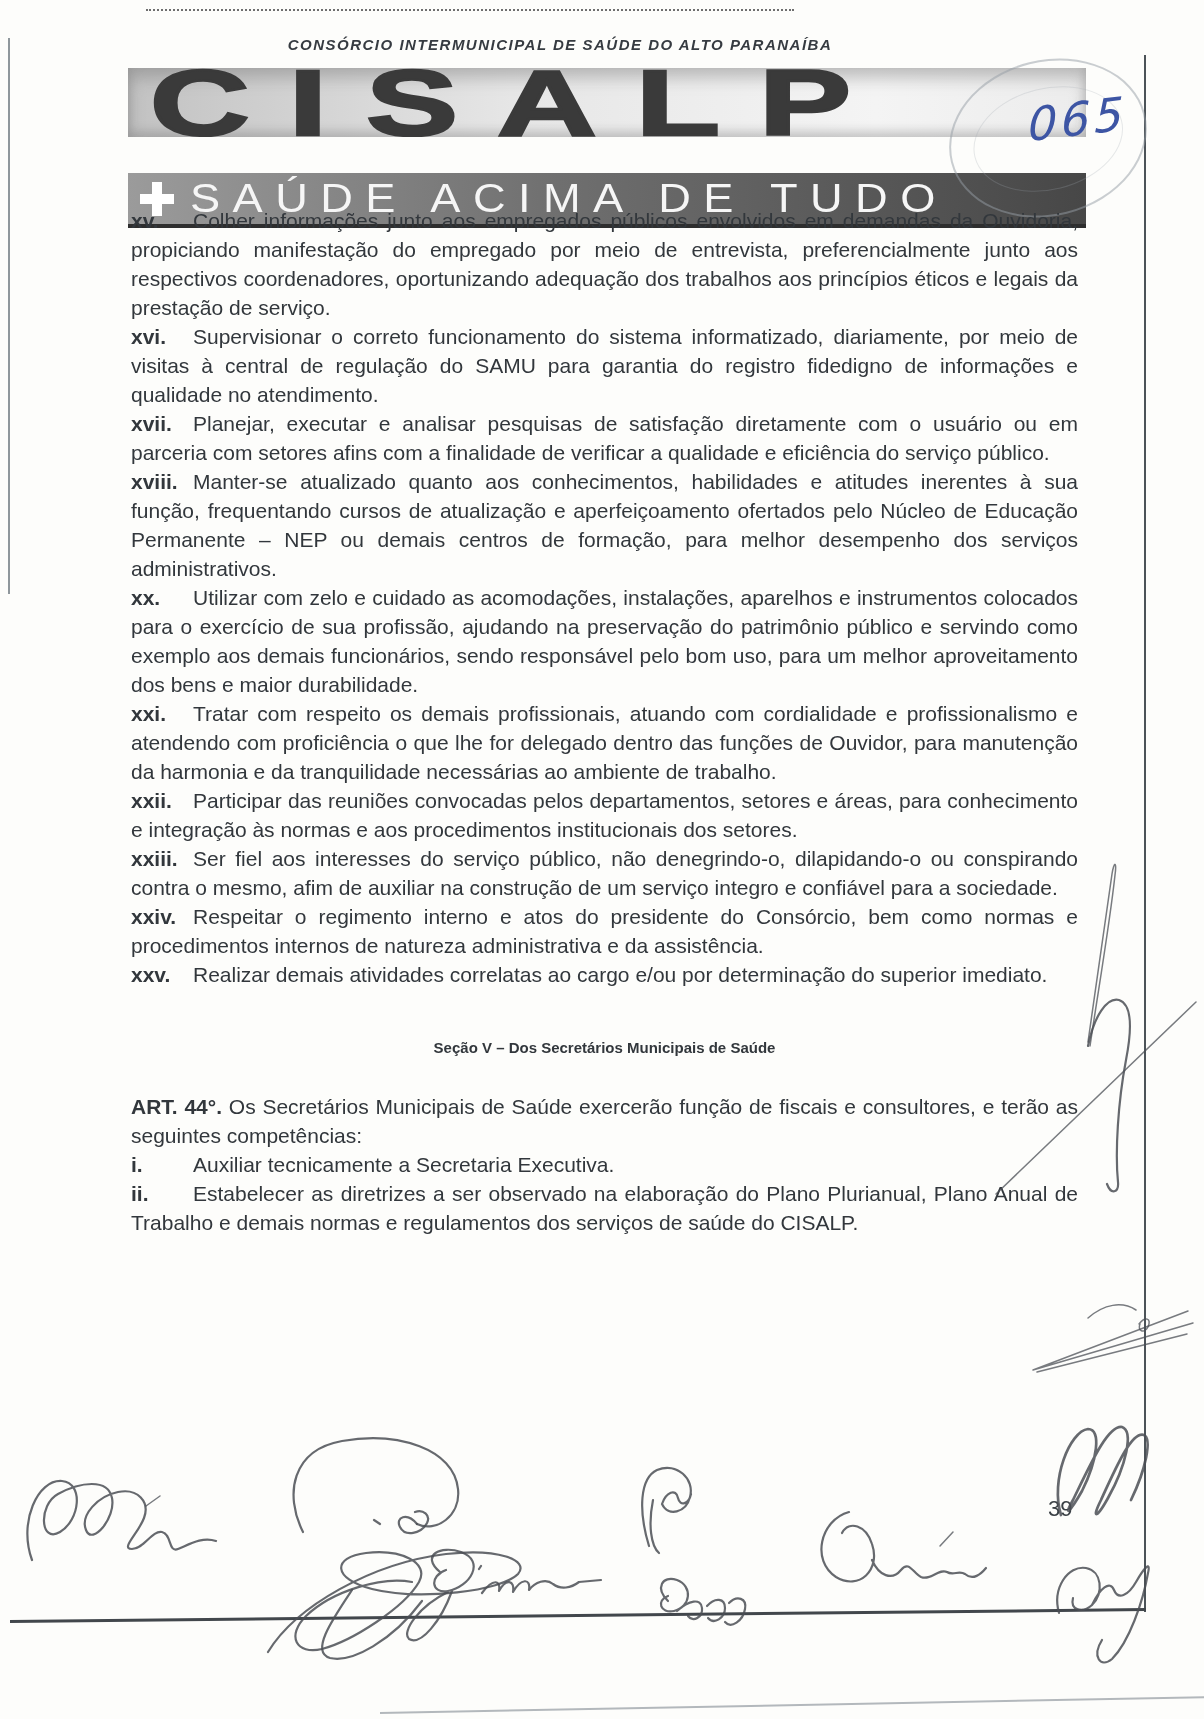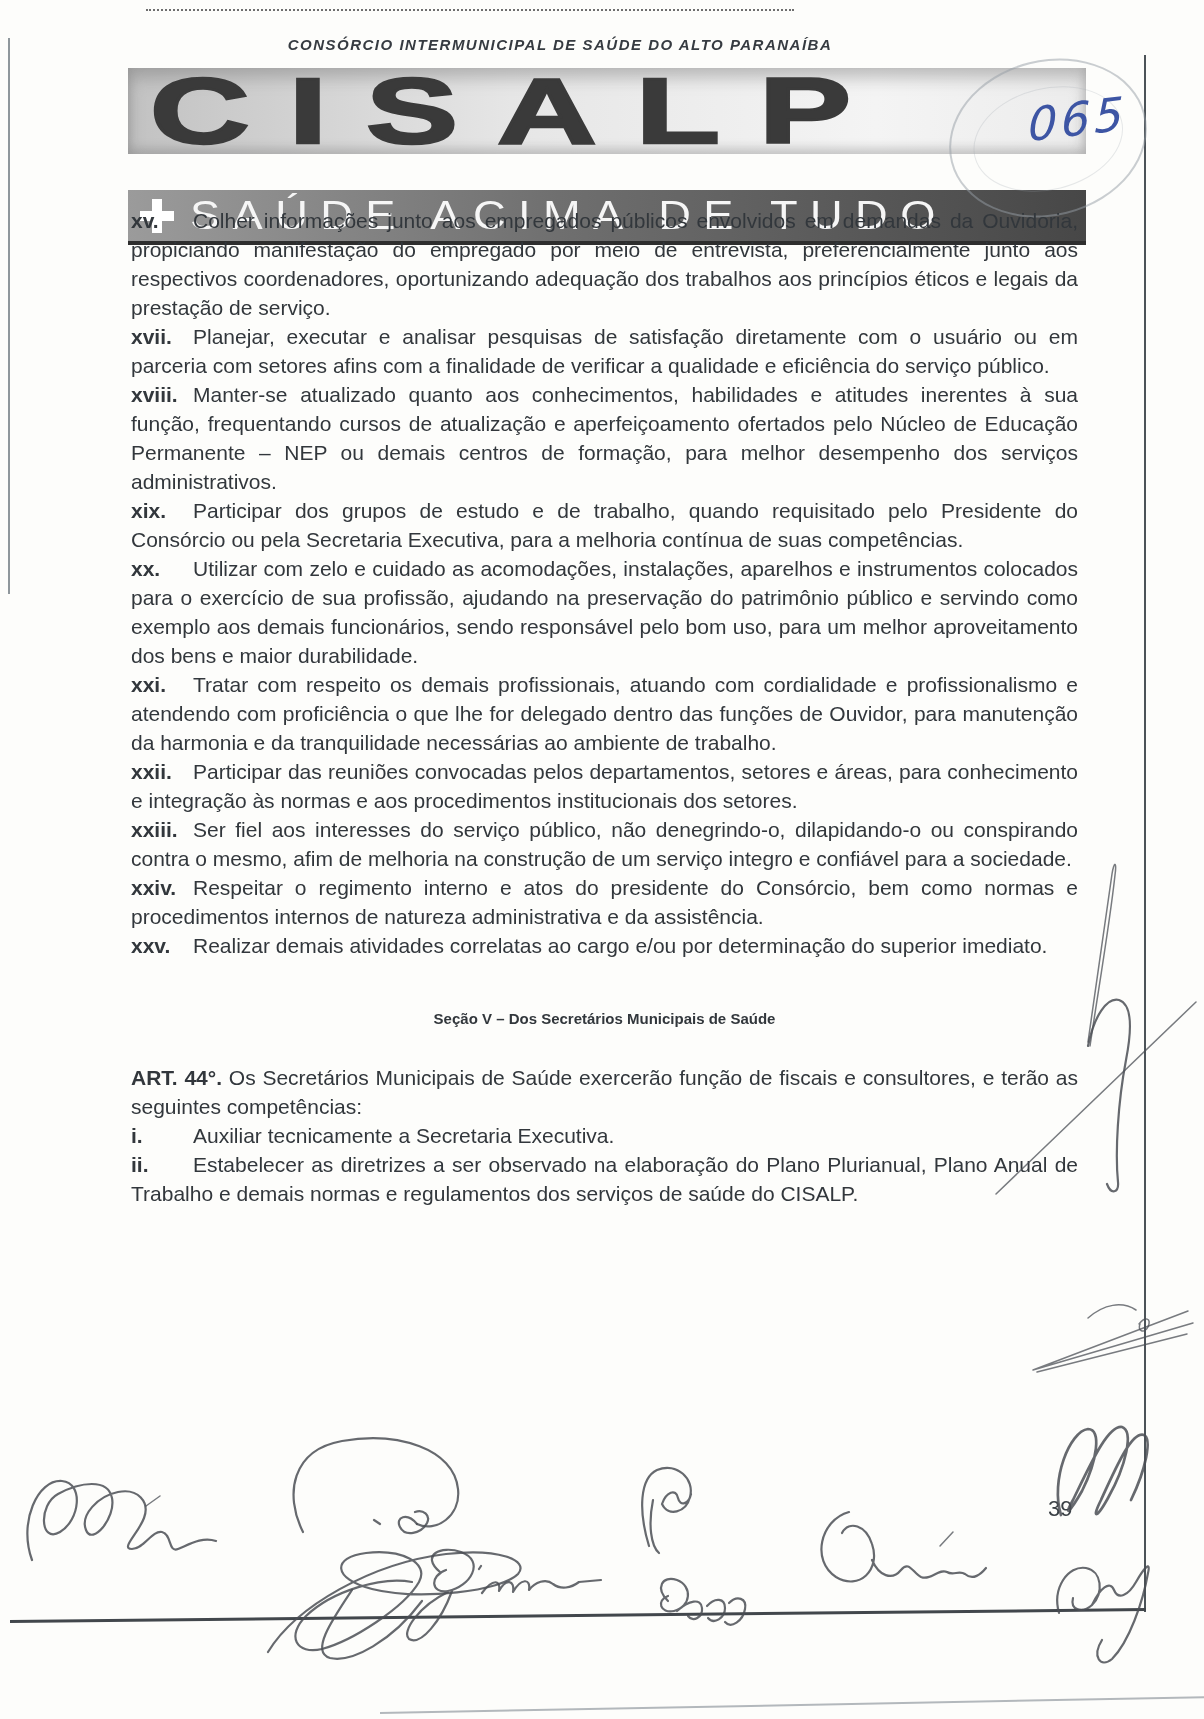--- a/index.html
+++ b/index.html
@@ -17,21 +17,21 @@
   .bottom-line{position:absolute;left:10px;top:1620px;width:1136px;height:3px;background:#42474c;
     transform:rotate(-0.6deg);transform-origin:left center;}
   .paper-edge{position:absolute;left:380px;top:1712px;width:830px;height:2px;background:#b3b8bc;
     transform:rotate(-1.1deg);transform-origin:left center;}
 
   
   .org-line{position:absolute;left:130px;top:36px;width:860px;text-align:center;
     font-style:italic;font-weight:bold;font-size:15px;letter-spacing:1.5px;color:#363b41;
     white-space:nowrap;}
   .logo-box{position:absolute;left:128px;top:68px;width:958px;height:137px;}
-  .logo-top{height:86px;overflow:hidden;
+  .logo-top{height:69px;overflow:hidden;
     background:linear-gradient(to right,#c2c2c2,#e6e6e6 40%,#f4f4f4 78%,#ececec);
     box-shadow:inset 0 10px 16px rgba(110,110,110,.40), inset 0 -6px 10px rgba(110,110,110,.30);
     display:flex;align-items:center;}
   .logo-word{font-size:92px;font-weight:bold;color:#3a3a3a;letter-spacing:26px;line-height:86px;
     transform:scaleX(1.5);transform-origin:left center;margin-left:22px;
     -webkit-text-stroke:2.5px #3a3a3a;white-space:nowrap;}
   .logo-band{height:51px;display:flex;align-items:center;
     background:linear-gradient(to right,#9b9b9b,#6f6f6f 45%,#474747);
     border-bottom:4px solid #2e2e2e;margin-top:36px;}
   .cross{position:relative;width:34px;height:34px;margin-left:12px;flex:0 0 auto;}
@@ -85,27 +85,27 @@
   </div>
 </div>
 
 <div class="stamp">
   <div class="stamp-inner"></div>
 </div>
 <div class="stamp-number">065</div>
 
 <div class="text-body">
   <p class="item"><span class="num">xv.</span><span>Colher informações junto aos empregados públicos envolvidos em demandas da Ouvidoria, propiciando manifestação do empregado por meio de entrevista, preferencialmente junto aos respectivos coordenadores, oportunizando adequação dos trabalhos aos princípios éticos e legais da prestação de serviço.</span></p>
+  <p class="item"><span class="num">xvi.</span><span>Supervisionar o correto funcionamento do sistema informatizado, diariamente, por meio de visitas à central de regulação do SAMU para garantia do registro fidedigno de informações e qualidade no atendimento.</span></p>
   <p class="item"><span class="num">xvii.</span><span>Planejar, executar e analisar pesquisas de satisfação diretamente com o usuário ou em parceria com setores afins com a finalidade de verificar a qualidade e eficiência do serviço público.</span></p>
   <p class="item"><span class="num">xviii.</span><span>Manter-se atualizado quanto aos conhecimentos, habilidades e atitudes inerentes à sua função, frequentando cursos de atualização e aperfeiçoamento ofertados pelo Núcleo de Educação Permanente – NEP ou demais centros de formação, para melhor desempenho dos serviços administrativos.</span></p>
-  <p class="item"><span class="num">xix.</span><span>Participar dos grupos de estudo e de trabalho, quando requisitado pelo Presidente do Consórcio ou pela Secretaria Executiva, para a melhoria contínua de suas competências.</span></p>
   <p class="item"><span class="num">xx.</span><span>Utilizar com zelo e cuidado as acomodações, instalações, aparelhos e instrumentos colocados para o exercício de sua profissão, ajudando na preservação do patrimônio público e servindo como exemplo aos demais funcionários, sendo responsável pelo bom uso, para um melhor aproveitamento dos bens e maior durabilidade.</span></p>
   <p class="item"><span class="num">xxi.</span><span>Tratar com respeito os demais profissionais, atuando com cordialidade e profissionalismo e atendendo com proficiência o que lhe for delegado dentro das funções de Ouvidor, para manutenção da harmonia e da tranquilidade necessárias ao ambiente de trabalho.</span></p>
   <p class="item"><span class="num">xxii.</span><span>Participar das reuniões convocadas pelos departamentos, setores e áreas, para conhecimento e integração às normas e aos procedimentos institucionais dos setores.</span></p>
-  <p class="item"><span class="num">xxiii.</span><span>Ser fiel aos interesses do serviço público, não denegrindo-o, dilapidando-o ou conspirando contra o mesmo, afim de melhoria na construção de um serviço integro e confiável para a sociedade.</span></p>
+  <p class="item"><span class="num">xxiii.</span><span>Ser fiel aos interesses do serviço público, não denegrindo-o, dilapidando-o ou conspirando contra o mesmo, afim de auxiliar na construção de um serviço integro e confiável para a sociedade.</span></p>
   <p class="item"><span class="num">xxiv.</span><span>Respeitar o regimento interno e atos do presidente do Consórcio, bem como normas e procedimentos internos de natureza administrativa e da assistência.</span></p>
   <p class="item"><span class="num">xxv.</span><span>Realizar demais atividades correlatas ao cargo e/ou por determinação do superior imediato.</span></p>
 
   <div class="section-heading">Seção V – Dos Secretários Municipais de Saúde</div>
 
   <p class="article"><span class="art-label">ART. 44°.</span><span> Os Secretários Municipais de Saúde exercerão função de fiscais e consultores, e terão as seguintes competências:</span></p>
 
   <p class="item"><span class="num">i.</span><span>Auxiliar tecnicamente a Secretaria Executiva.</span></p>
   <p class="item"><span class="num">ii.</span><span>Estabelecer as diretrizes a ser observado na elaboração do Plano Plurianual, Plano Anual de Trabalho e demais normas e regulamentos dos serviços de saúde do CISALP.</span></p>
 </div>

